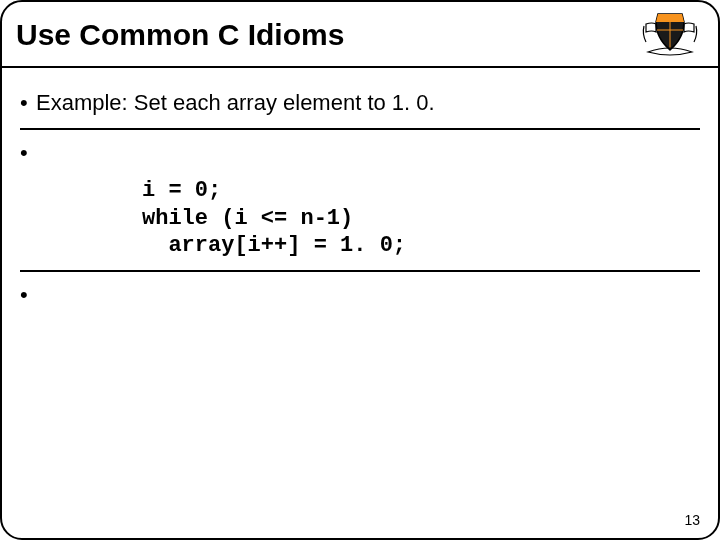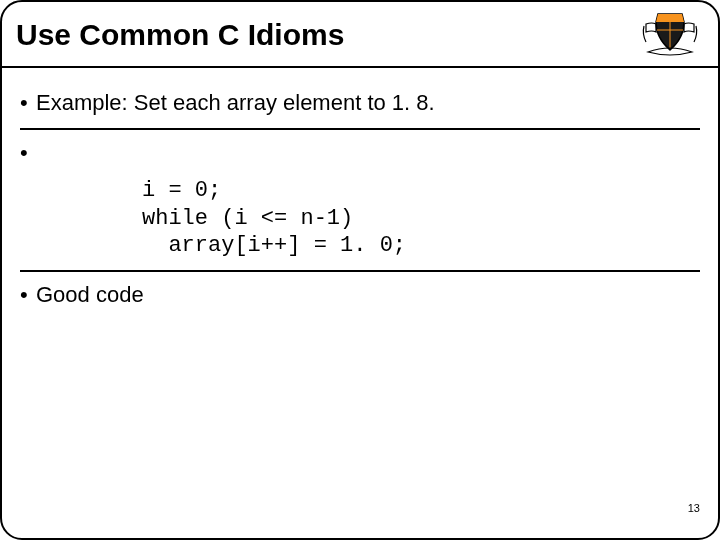--- a/index.html
+++ b/index.html
@@ -47,26 +47,27 @@
   .bullet .dot {
     width: 16px;
     flex: 0 0 16px;
   }
   .code {
     font-family: "Courier New", Courier, monospace;
     font-size: 22px;
     line-height: 1.25;
     white-space: pre;
     margin: 2px 0 10px 122px;
+    font-weight: bold;
   }
   .page-num {
     position: absolute;
     right: 18px;
-    bottom: 24px;
-    font-size: 11px;
+    bottom: 10px;
+    font-size: 14px;
   }
   .shield {
     width: 60px;
     height: 54px;
   }
 </style>
 </head>
 <body>
 
 <div class="slide">
@@ -87,38 +88,37 @@
       </svg>
     </div>
   </div>
 
   <div class="divider"></div>
 
   <div class="content">
 
     <div class="bullet">
       <div class="dot">•</div>
-      <div>Example: Set each array element to 1. 8.</div>
+      <div>Example: Set each array element to 1. 0.</div>
     </div>
 
     <div class="divider"></div>
 
     <div class="bullet">
       <div class="dot">•</div>
     </div>
 
     <div class="code">i = 0;
 while (i &lt;= n-1)
   array[i++] = 1. 0;</div>
 
     <div class="divider"></div>
 
     <div class="bullet">
       <div class="dot">•</div>
-      <div>Good code</div>
     </div>
 
 
   </div>
 
   <div class="page-num">13</div>
 
 </div>
 
 </body></html>

